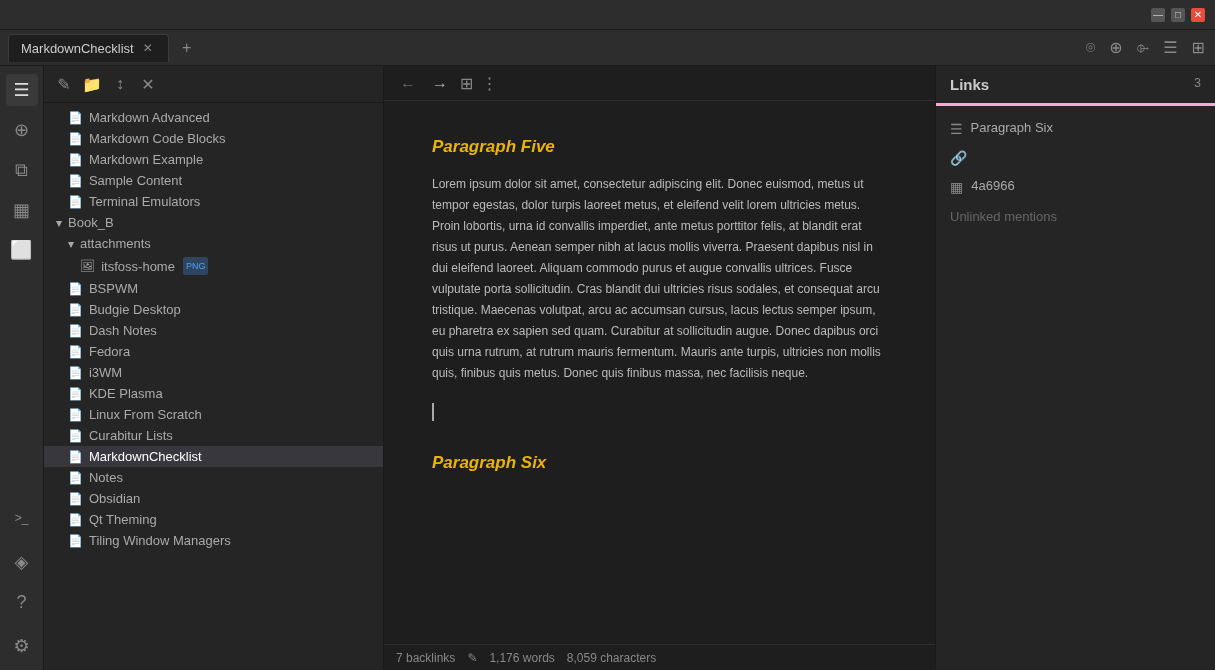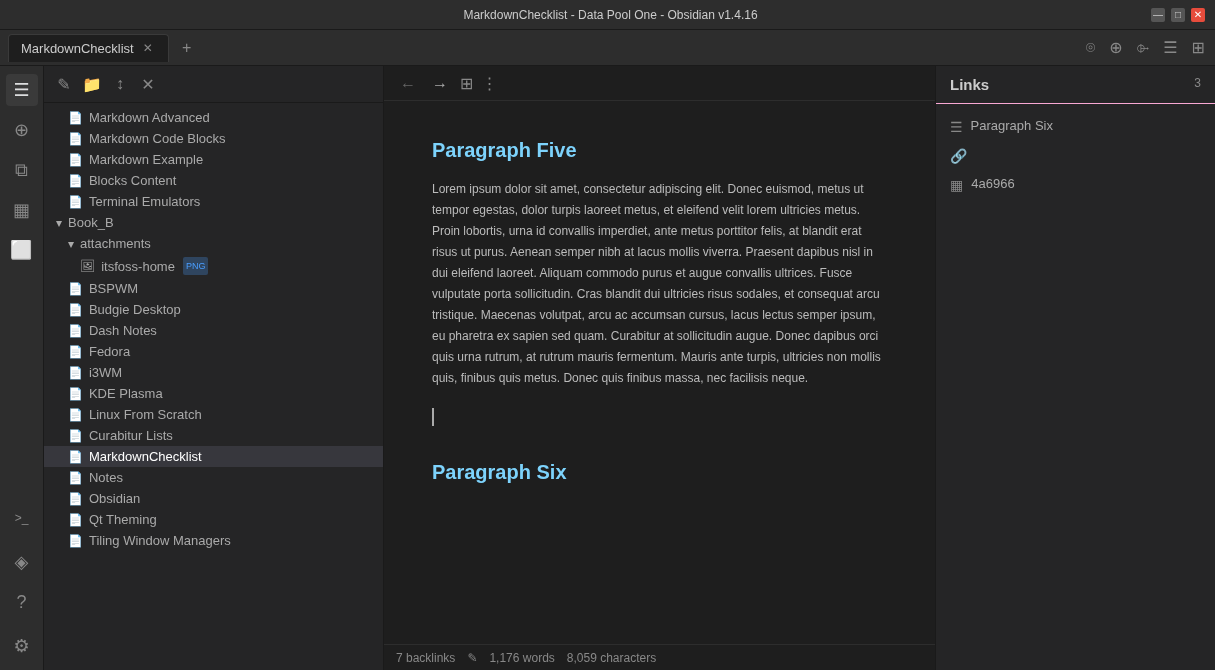--- a/index.html
+++ b/index.html
@@ -246,24 +246,25 @@
       padding: 32px 48px;
       font-size: 15px;
       line-height: 1.7;
       color: #dcddde;
     }
     #editor-content::-webkit-scrollbar { width: 6px; }
     #editor-content::-webkit-scrollbar-track { background: #1e1e1e; }
     #editor-content::-webkit-scrollbar-thumb { background: #444; border-radius: 3px; }
 
     .editor-h2 {
-      font-size: 20px;
+      font-size: 17px;
       font-weight: 700;
-      color: #7dd3fc;
+      color: #eab308;
       margin-bottom: 12px;
+      font-style: italic;
     }
     .editor-p {
       color: #bbb;
       margin-bottom: 16px;
       font-size: 12px;
       line-height: 1.75;
     }
     .cursor-line {
       display: flex;
       align-items: center;
@@ -301,21 +302,21 @@
       display: flex;
       flex-direction: column;
       flex-shrink: 0;
       overflow: hidden;
     }
     #right-panel-header {
       display: flex;
       align-items: flex-start;
       justify-content: space-between;
       padding: 10px 14px;
-      border-bottom: 1px solid #f9a8d4;
+      border-bottom: 3px solid #f9a8d4;
     }
     #right-panel-title {
       font-size: 15px;
       font-weight: 600;
       color: #ccc;
     }
     #right-panel-count {
       font-size: 12px;
       color: #888;
     }
@@ -351,21 +352,20 @@
       padding: 8px 14px;
       font-size: 13px;
       color: #666;
     }
   </style>
 </head>
 <body>
 
 <div id="titlebar">
   <div style="width:60px; display:flex; gap:4px;"></div>
-  <div id="titlebar-title">MarkdownChecklist - Data Pool One - Obsidian v1.4.16</div>
   <div class="window-controls">
     <button class="win-btn">—</button>
     <button class="win-btn">□</button>
     <button class="win-btn close">✕</button>
   </div>
 </div>
 
 <div id="tabbar">
   <div class="tab">
     <span>MarkdownChecklist</span>
@@ -411,21 +411,21 @@
       <div class="tree-item indent-1">
         <span class="tree-icon">📄</span>
         <span>Markdown Code Blocks</span>
       </div>
       <div class="tree-item indent-1">
         <span class="tree-icon">📄</span>
         <span>Markdown Example</span>
       </div>
       <div class="tree-item indent-1">
         <span class="tree-icon">📄</span>
-        <span>Blocks Content</span>
+        <span>Sample Content</span>
       </div>
       <div class="tree-item indent-1">
         <span class="tree-icon">📄</span>
         <span>Terminal Emulators</span>
       </div>
       <div class="tree-item folder">
         <span class="tree-icon">▾</span>
         <span>Book_B</span>
       </div>
       <div class="tree-item folder indent-1">
@@ -532,16 +532,17 @@
       </div>
       <div class="link-item">
         <span class="link-icon">🔗</span>
       </div>
       <div class="link-item">
         <span class="link-icon">▦</span>
         <div>
           <div class="link-text">4a6966</div>
         </div>
       </div>
+      <div class="unlinked-header">Unlinked mentions</div>
     </div>
   </div>
 
 </div>
 
 </body></html>

